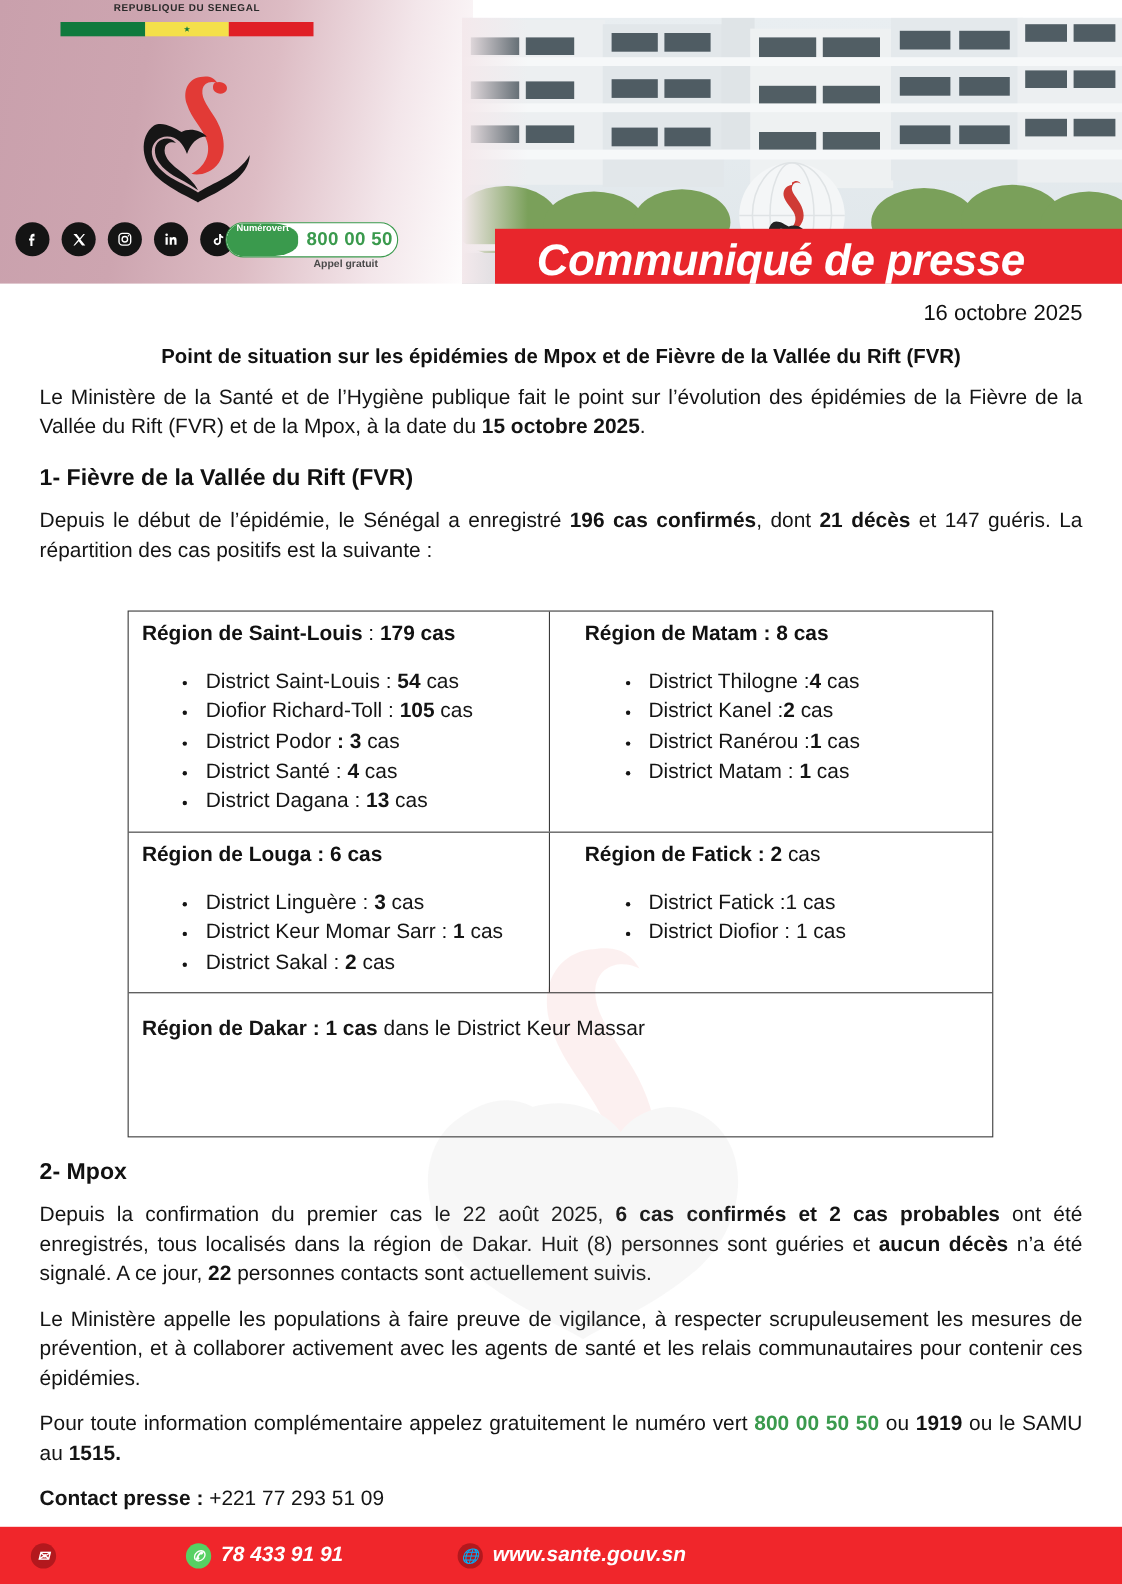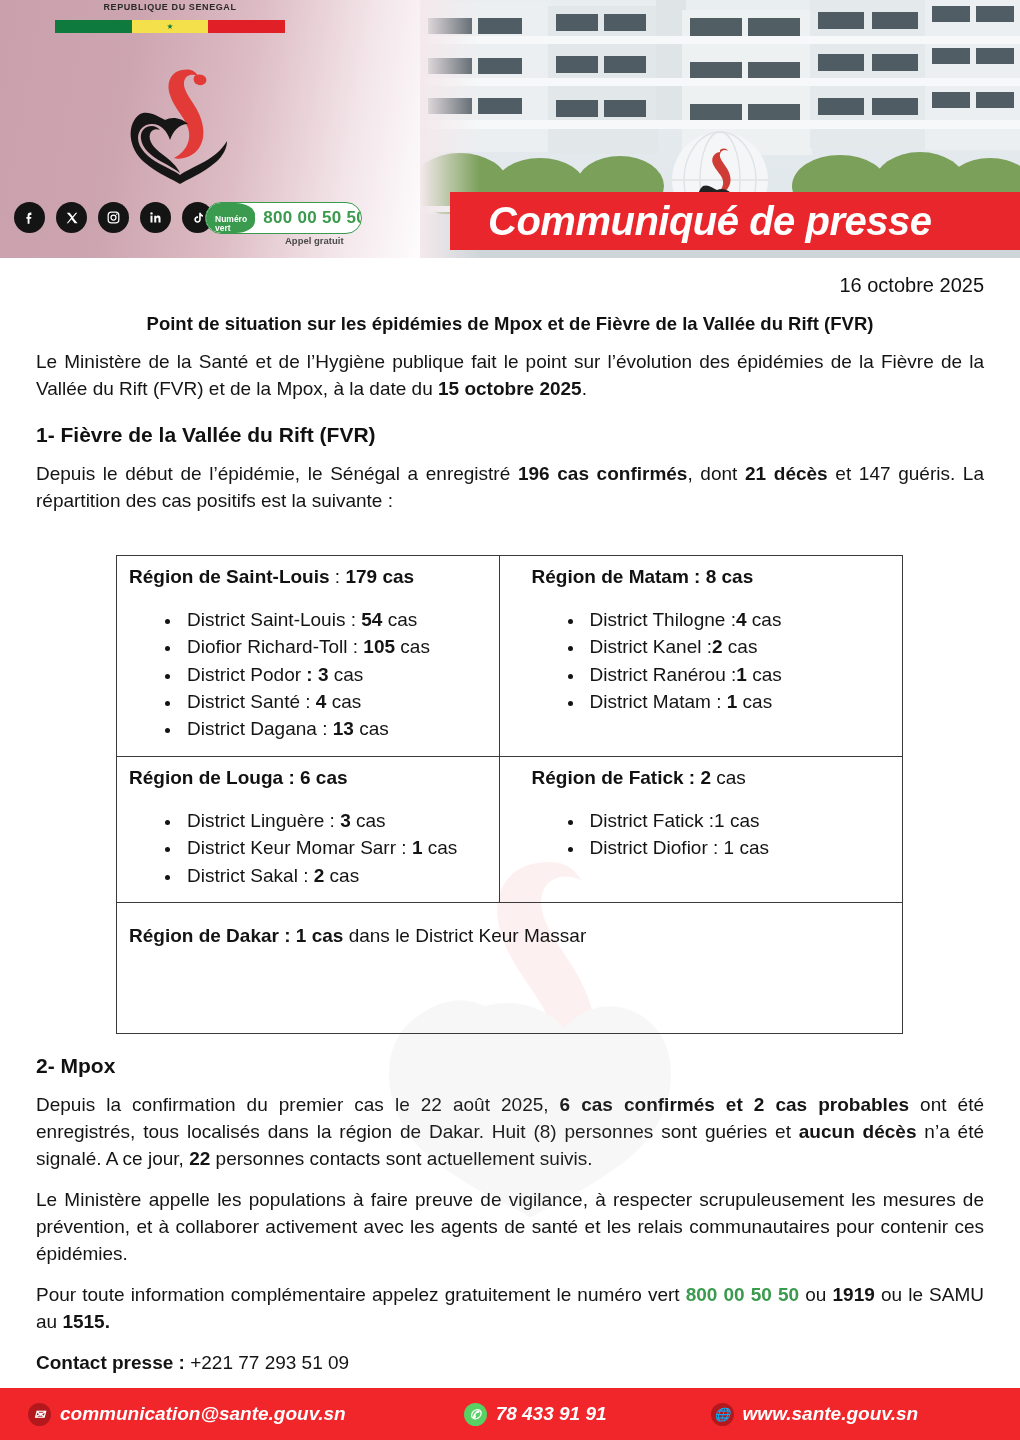--- a/index.html
+++ b/index.html
@@ -64,36 +64,36 @@
     font-size:16px;font-weight:bold;
   }
   .green-pill{
     position:absolute;left:205px;top:202px;
     height:30px;width:155px;
     border:1.5px solid #3a9a4d;border-radius:16px;
     background:#fff;display:flex;align-items:center;overflow:hidden;
   }
   .green-pill .vert{
     background:#3a9a4d;color:#fff;height:100%;
-    display:flex;flex-direction:column;justify-content:flex-end;
+    display:flex;justify-content:flex-start;
     padding:0 8px 0 9px;
     font-size:8.5px;font-weight:bold;line-height:1.05;
     border-radius:15px 40% 40% 15px;
   }
   .green-pill .num{
     color:#3a9a4d;font-size:17px;font-weight:bold;
     padding-left:8px;letter-spacing:.3px;white-space:nowrap;
   }
   .appel{
     position:absolute;left:285px;top:235px;
     font-size:9.5px;font-weight:bold;color:#4a4a4a;
   }
 
   .header-right{
-    position:absolute;left:420px;top:0;width:600px;height:258px;
+    position:absolute;left:420px;top:16px;width:600px;height:258px;
     overflow:hidden;
   }
   .bldg{position:absolute;inset:0;}
   .header-fade{
     position:absolute;left:0;top:0;width:60px;height:258px;
     background:linear-gradient(90deg,#f4e9ec 0%,rgba(244,233,236,0) 100%);
   }
   .cdp-band{
     position:absolute;left:30px;bottom:8px;
     width:575px;height:58px;
@@ -430,21 +430,20 @@
   <p class="para">Le Ministère appelle les populations à faire preuve de vigilance, à respecter scrupuleusement les mesures de prévention, et à collaborer activement avec les agents de santé et les relais communautaires pour contenir ces épidémies.</p>
 
   <p class="para"><span>Pour toute information complémentaire appelez gratuitement le numéro vert </span><span class="green-num">800 00 50 50</span><span> ou </span><b>1919</b><span> ou le SAMU au </span><b>1515.</b></p>
 
   <p class="para"><b>Contact presse : </b><span>+221 77 293 51 09</span></p>
 </div>
 
 <div class="footer">
   <div class="f-item email">
     <span class="f-ico mail">✉</span>
-    <span>communication@sante.gouv.sn</span>
   </div>
   <div class="f-item phone">
     <span class="f-ico wa">✆</span>
     <span>78 433 91 91</span>
   </div>
   <div class="f-item web">
     <span class="f-ico globe">🌐</span>
     <span>www.sante.gouv.sn</span>
   </div>
 </div>

